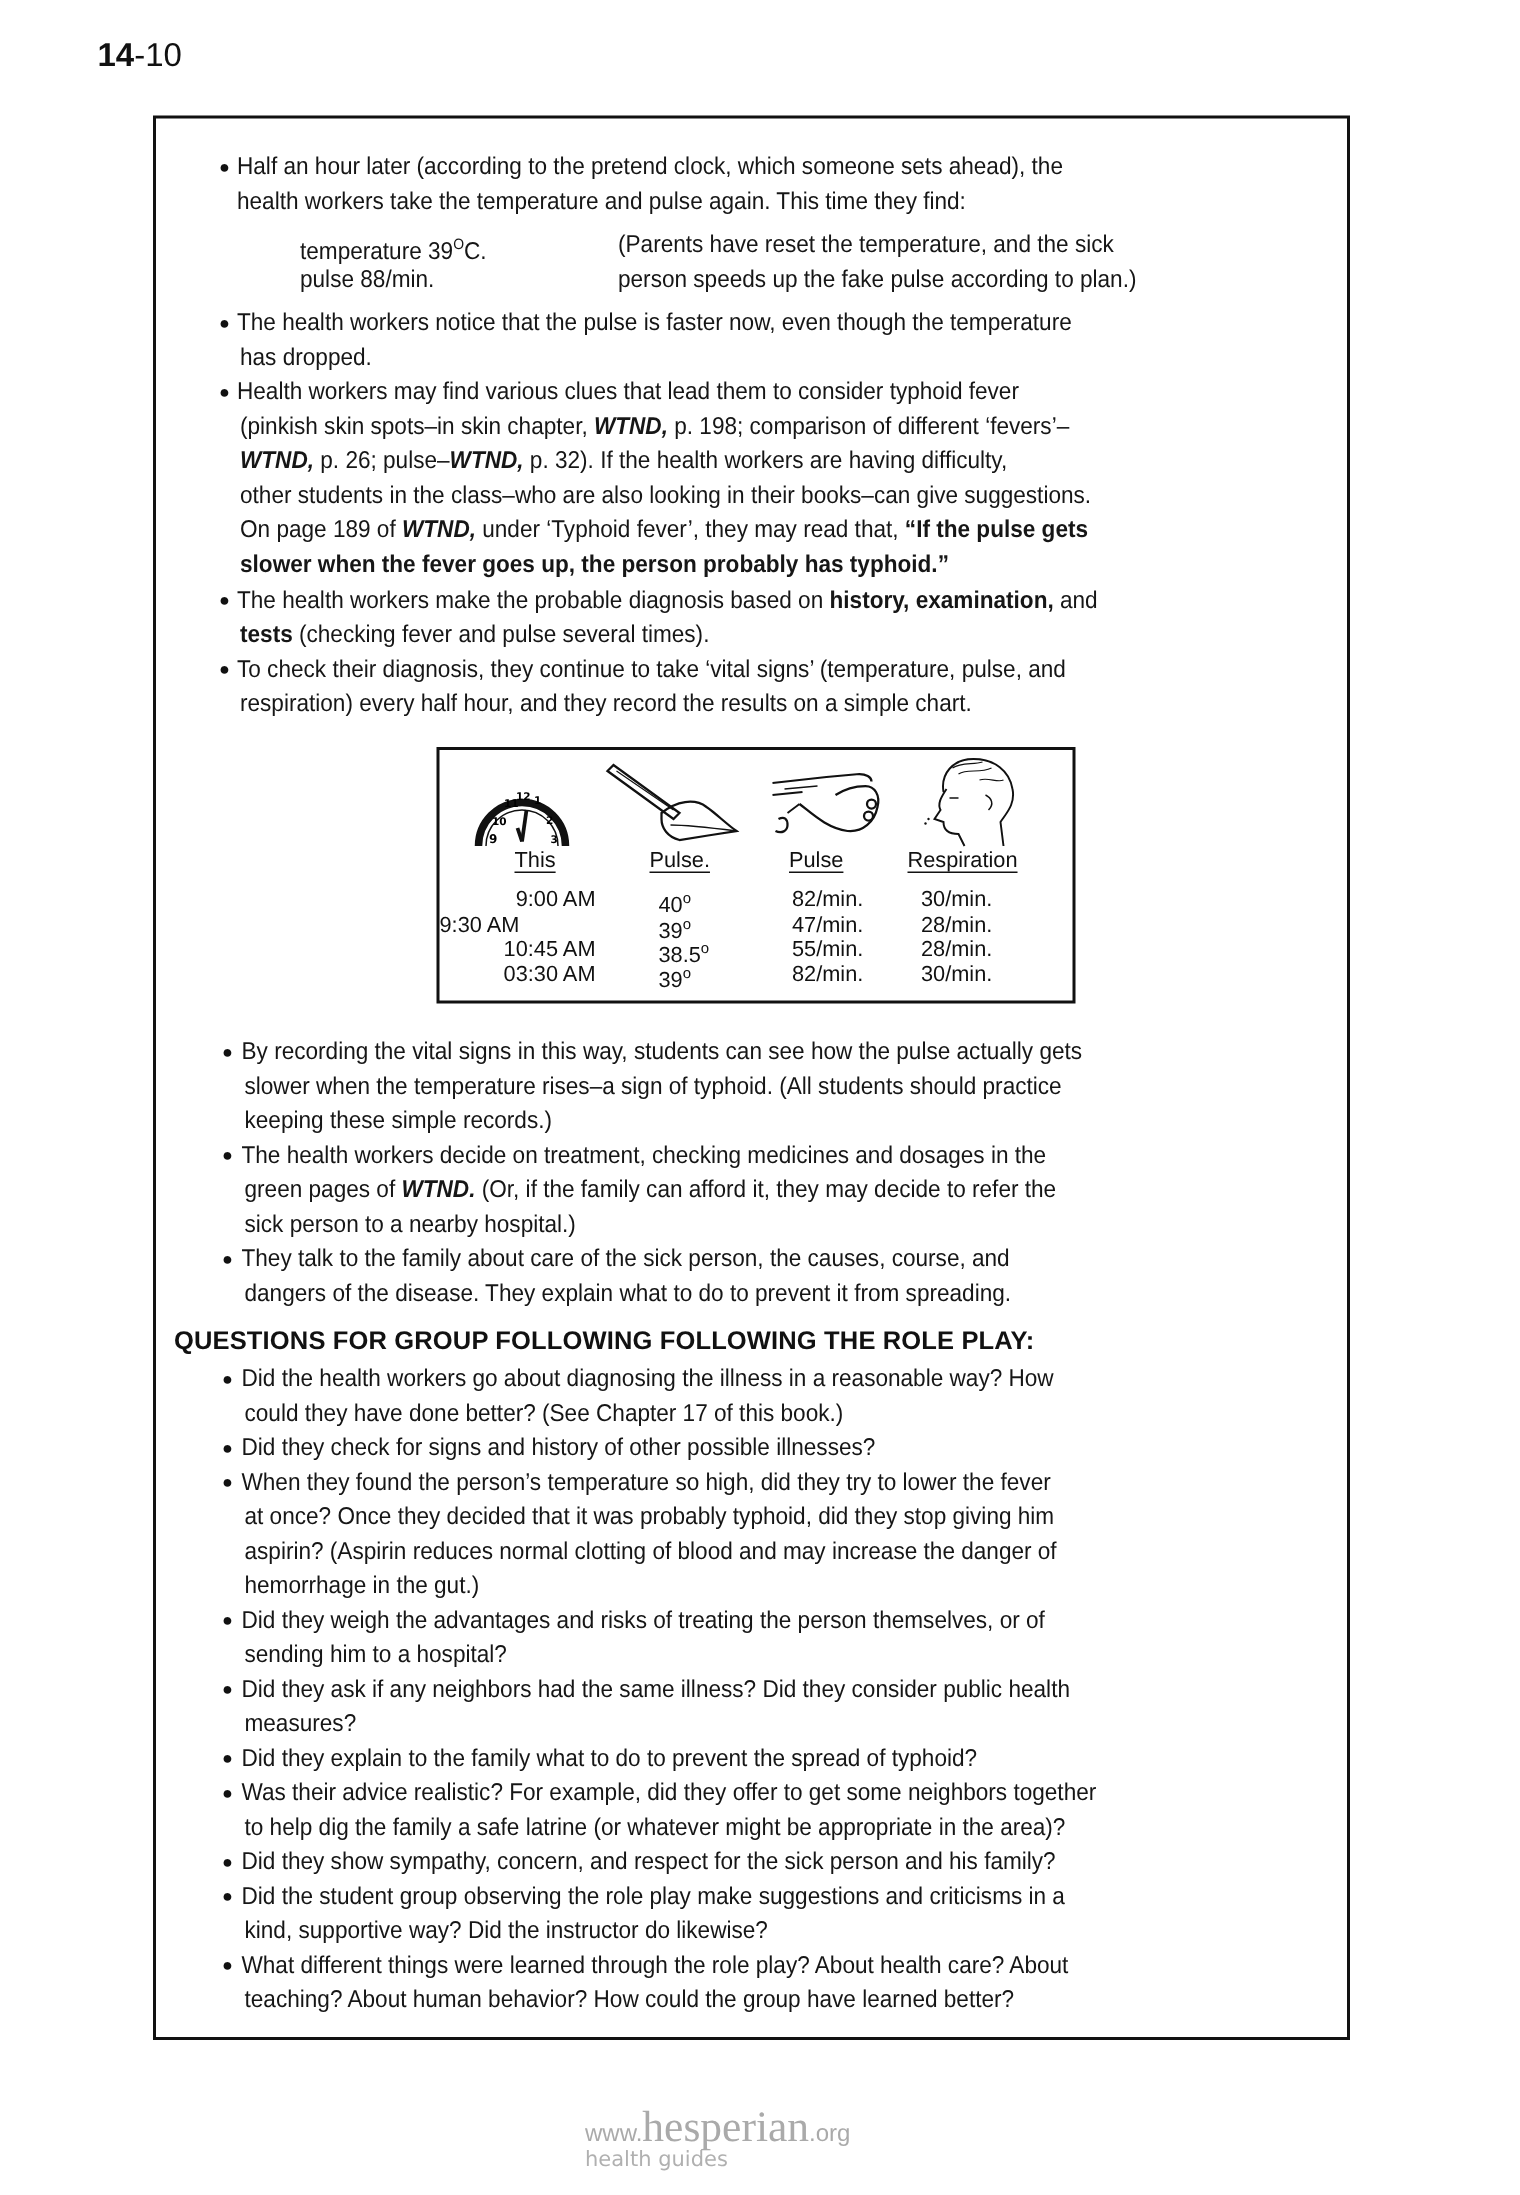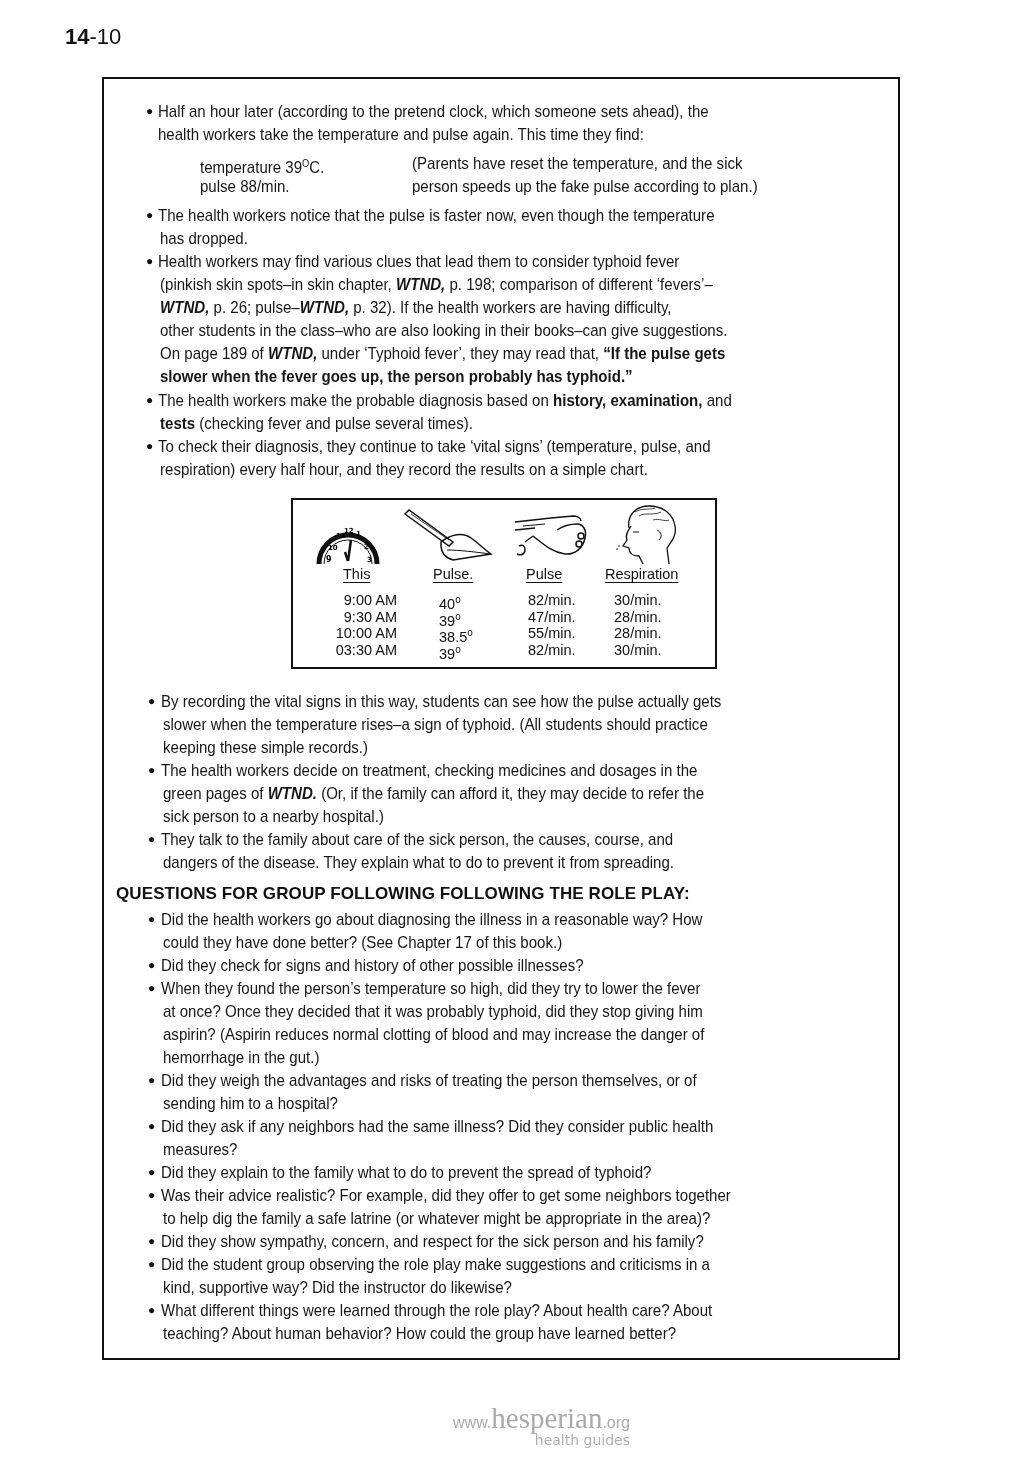--- a/index.html
+++ b/index.html
@@ -31,21 +31,21 @@
       position: absolute; left: 291px; top: 498px; width: 426px; height: 171px;
       border: 2px solid #111; box-sizing: border-box; background: #fff;
     }
     .col-h {
       position: absolute; top: 66px; font-size: 14.5px; text-decoration: underline; text-underline-offset: 3px;
       white-space: nowrap;
     }
     .cell { position: absolute; font-size: 14.5px; line-height: 16.5px; white-space: nowrap; }
     .cell sup { font-size: 10px; vertical-align: 6px; }
     .footer {
-      position: absolute; left: 390px; top: 1402px; width: 240px; text-align: right; color: #aaaaaa;
+      position: absolute; left: 390px; top: 1402px; width: 240px; text-align: left; color: #aaaaaa;
     }
     .footer .www { font-size: 16px; font-family: "Liberation Sans", sans-serif; }
     .footer .brand { font-size: 29px; font-family: "Liberation Serif", serif; }
     .footer .org { font-size: 16px; font-family: "Liberation Sans", sans-serif; }
     .footer .tag { position: absolute; left: 0; width: 240px; top: 30px; font-size: 14px; color: #b0b0b0; font-family: "DejaVu Sans", sans-serif; }
     svg.ill { position: absolute; }
   </style>
 </head>
 <body>
 
@@ -129,25 +129,25 @@
   <div class="col-h" style="left:50px">This</div>
   <div class="col-h" style="left:140px">Pulse.</div>
   <div class="col-h" style="left:233px">Pulse</div>
   <div class="col-h" style="left:312px">Respiration</div>
 
   <div id="vitals-rows">
       <div class="cell" style="top: 92px; right: auto; text-align: right; left: 0px; width: 104px;">9:00 AM</div>
       <div class="cell" style="top: 92px; left: 146px;">40<sup>o</sup></div>
       <div class="cell" style="top: 92px; left: 235px;">82/min.</div>
       <div class="cell" style="top: 92px; left: 321px;">30/min.</div>
-      <div class="cell" style="top: 108.5px; right: auto; text-align: right; left: 0px; width: 104px;">9:30 AM</div>
+      <div class="cell" style="top: 108.5px; right: auto; left: 0px; width: 104px;">9:30 AM</div>
       <div class="cell" style="top: 108.5px; left: 146px;">39<sup>o</sup></div>
       <div class="cell" style="top: 108.5px; left: 235px;">47/min.</div>
       <div class="cell" style="top: 108.5px; left: 321px;">28/min.</div>
-      <div class="cell" style="top: 125px; right: auto; text-align: right; left: 0px; width: 104px;">10:00 AM</div>
+      <div class="cell" style="top: 125px; right: auto; text-align: right; left: 0px; width: 104px;">10:45 AM</div>
       <div class="cell" style="top: 125px; left: 146px;">38.5<sup>o</sup></div>
       <div class="cell" style="top: 125px; left: 235px;">55/min.</div>
       <div class="cell" style="top: 125px; left: 321px;">28/min.</div>
       <div class="cell" style="top: 141.5px; right: auto; text-align: right; left: 0px; width: 104px;">03:30 AM</div>
       <div class="cell" style="top: 141.5px; left: 146px;">39<sup>o</sup></div>
       <div class="cell" style="top: 141.5px; left: 235px;">82/min.</div>
       <div class="cell" style="top: 141.5px; left: 321px;">30/min.</div>
     </div>
 </div>
 

